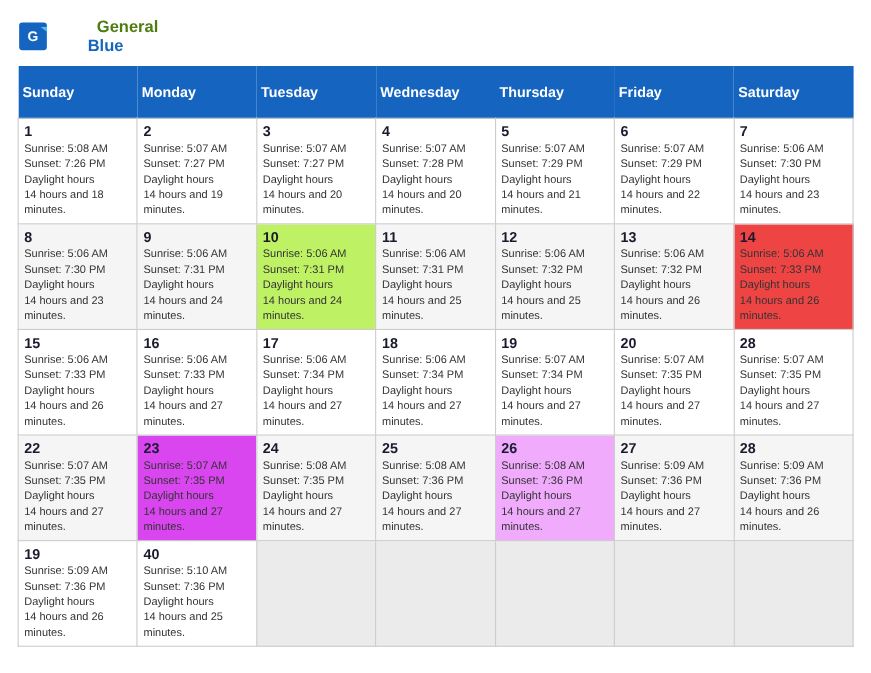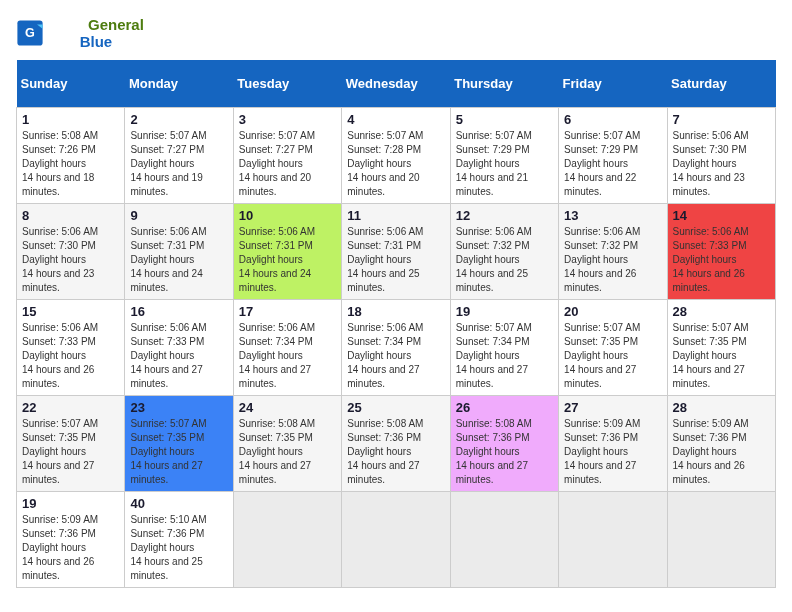--- a/index.html
+++ b/index.html
@@ -202,21 +202,21 @@
         <td>
           <span class="day-num">28</span>
           <div class="day-info">Sunrise: 5:07 AM<br>Sunset: 7:35 PM<br>Daylight hours<br>14 hours and 27 minutes.</div>
         </td>
       </tr>
       <tr>
         <td style="background: rgb(245, 245, 245);">
           <span class="day-num">22</span>
           <div class="day-info">Sunrise: 5:07 AM<br>Sunset: 7:35 PM<br>Daylight hours<br>14 hours and 27 minutes.</div>
         </td>
-        <td style="background: #3b82f6;">
+        <td style="background: #d946ef;">
           <span class="day-num">23</span>
           <div class="day-info">Sunrise: 5:07 AM<br>Sunset: 7:35 PM<br>Daylight hours<br>14 hours and 27 minutes.</div>
         </td>
         <td style="background: rgb(245, 245, 245);">
           <span class="day-num">24</span>
           <div class="day-info">Sunrise: 5:08 AM<br>Sunset: 7:35 PM<br>Daylight hours<br>14 hours and 27 minutes.</div>
         </td>
         <td style="background: rgb(245, 245, 245);">
           <span class="day-num">25</span>
           <div class="day-info">Sunrise: 5:08 AM<br>Sunset: 7:36 PM<br>Daylight hours<br>14 hours and 27 minutes.</div>

